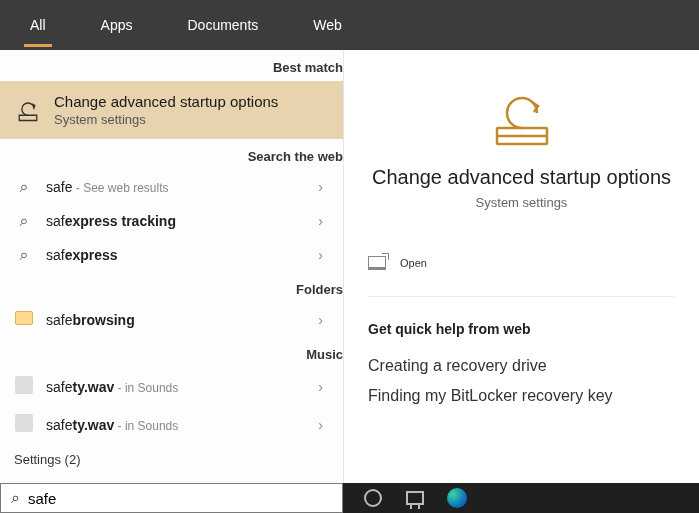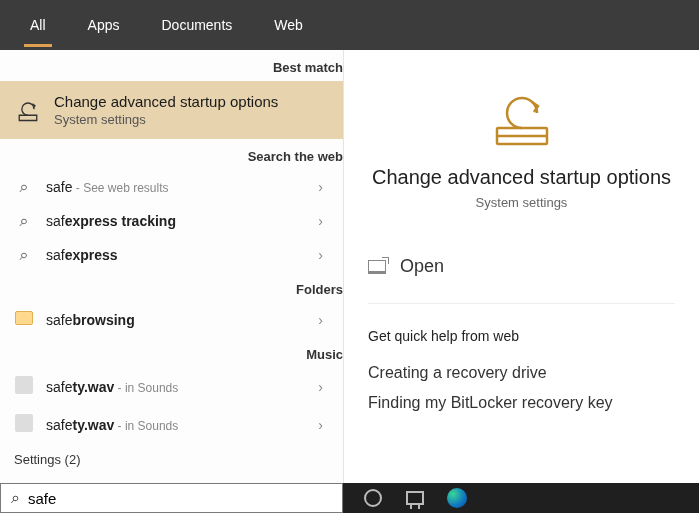--- a/index.html
+++ b/index.html
@@ -1,18 +1,18 @@
 <!DOCTYPE html>
 <html><head>
 <meta charset="utf-8">
 <style>
 * { margin: 0; padding: 0; box-sizing: border-box; font-family: "Segoe UI", sans-serif; }
 body { width: 699px; height: 513px; overflow: hidden; background: #fff; position: relative; }
 
-.tabs { display: flex; align-items: center; background: #3c3c3c; height: 50px; padding: 0 12px; gap: 6px; }
+.tabs { display: flex; align-items: center; background: #3c3c3c; height: 50px; padding: 0 12px; gap: 19px; }
 .tab { color: #fff; padding: 14px 18px; font-size: 14px; cursor: pointer; position: relative; }
 .tab.active { }
 .tab.active::after { content: ""; position: absolute; left: 12px; right: 12px; bottom: 0; height: 3px; background: #e0a050; }
 .tab .chev { margin-left: 4px; font-size: 10px; }
 
 .main { display: flex; height: 433px; }
 .left { width: 343px; background: #fdfdfd; overflow: hidden; position: relative; }
 .right { flex: 1; background: #fff; padding: 28px 24px 0 24px; border-left: 1px solid #e5e5e5; }
 
 .section-header { font-size: 13px; font-weight: 600; color: #333; padding: 10px 0 6px; text-align: right; }
@@ -34,25 +34,25 @@
 
 .settings-truncated { padding: 8px 14px; font-size: 13px; color: #333; }
 
 .fade-bottom { position: absolute; left: 0; right: 0; bottom: 0; height: 18px; background: linear-gradient(rgba(253,253,253,0), #fdfdfd); pointer-events: none; }
 
 .preview-icon { width: 70px; height: 60px; margin: 10px auto 18px; display: flex; align-items: center; justify-content: center; }
 .preview-title { font-size: 20px; color: #222; text-align: center; }
 .preview-sub { font-size: 13px; color: #666; text-align: center; margin-top: 6px; }
 
 .preview-actions { margin-top: 40px; border-bottom: 1px solid #eee; padding-bottom: 20px; }
-.action { display: flex; align-items: center; gap: 14px; padding: 6px 0; cursor: pointer; font-size: 18px; color: #333; }
+.action { display: flex; align-items: center; gap: 14px; padding: 6px 0; cursor: pointer; font-size: 11px; color: #333; }
 .action .aicon { width: 18px; height: 14px; border: 1px solid #888; border-bottom-width: 3px; position: relative; }
 .action .aicon::after { content: ""; position: absolute; top: -4px; right: -4px; width: 6px; height: 6px; border-top: 1px solid #888; border-right: 1px solid #888; }
 
-.help-header { font-size: 14px; font-weight: 400; margin: 24px 0 14px; color: #222; }
+.help-header { font-size: 14px; font-weight: 700; margin: 24px 0 14px; color: #222; }
 .help-link { font-size: 16px; color: #333; padding: 6px 0; cursor: pointer; }
 
 .taskbar { position: absolute; left: 0; right: 0; bottom: 0; height: 30px; background: #1f1f1f; display: flex; align-items: stretch; }
 .search-box { width: 343px; background: #fff; display: flex; align-items: center; padding: 0 10px; gap: 8px; border: 1px solid #7a7a7a; }
 .search-box input { border: none; outline: none; flex: 1; font-size: 15px; background: transparent; }
 .search-box .mag { color: #333; }
 .tb-rest { flex: 1; display: flex; align-items: center; gap: 22px; padding-left: 20px; }
 .tb-icon { width: 20px; height: 20px; display: flex; align-items: center; justify-content: center; cursor: pointer; }
 .cortana-ring { width: 18px; height: 18px; border: 2px solid #bbb; border-radius: 50%; }
 .taskview { width: 18px; height: 14px; border: 2px solid #bbb; position: relative; }

